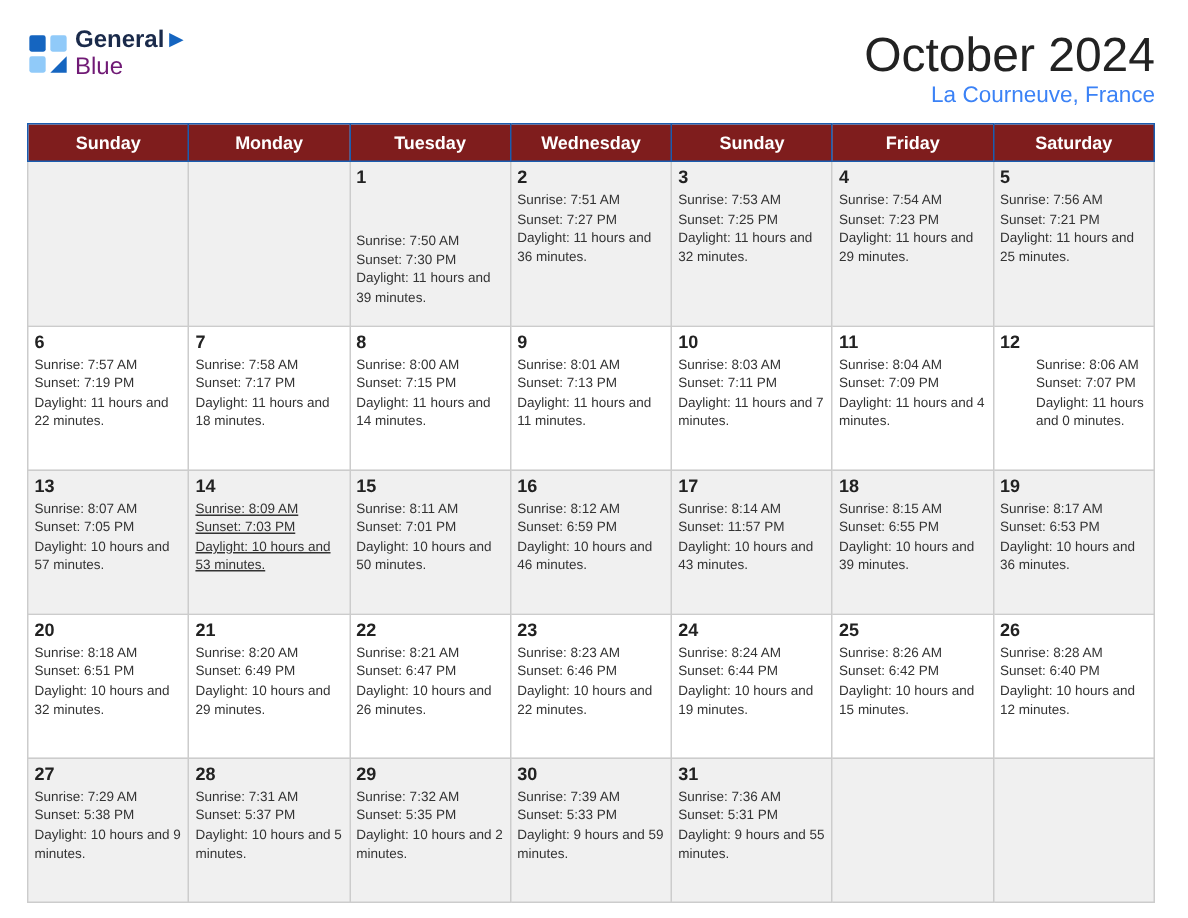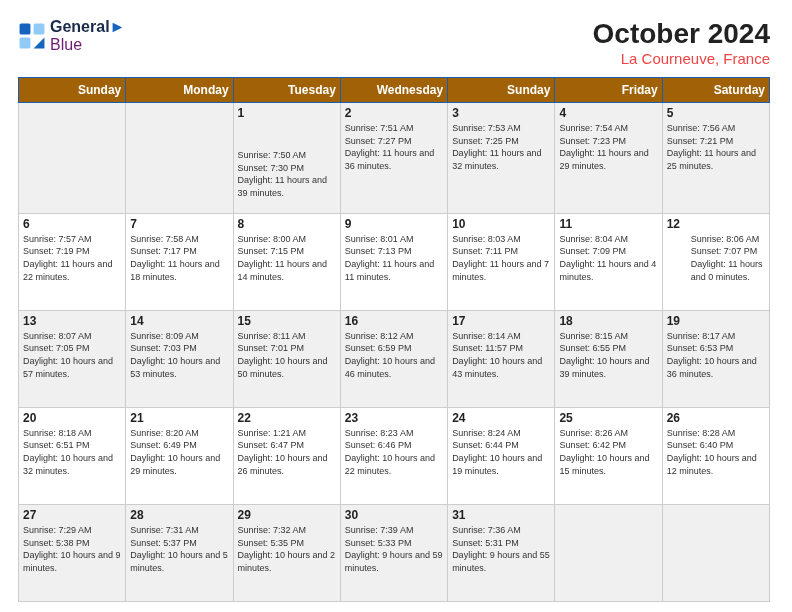--- a/index.html
+++ b/index.html
@@ -29,42 +29,42 @@
     }
     .logo-icon {
       width: 28px;
       height: 28px;
       margin-right: 4px;
     }
     .title-block {
       text-align: right;
     }
     .month-title {
-      font-size: 28px;
+      font-size: 32px;
       color: #222;
-      font-weight: bold;
+      font-weight: normal;
     }
     .subtitle {
       font-size: 15px;
-      color: #ef4444;
+      color: #3b82f6;
     }
     .calendar {
       flex: 1;
       border: 1px solid #ccc;
       border-collapse: collapse;
       width: 100%;
       table-layout: fixed;
     }
     .calendar th {
-      background: #a16207;
+      background: #7f1d1d;
       color: #fff;
       font-size: 12px;
       font-weight: bold;
       padding: 5px 4px;
-      text-align: right;
+      text-align: center;
       border: 1px solid #1a5db0;
     }
     .calendar td {
       border: 1px solid #ccc;
       vertical-align: top;
       padding: 3px 4px;
       font-size: 9.5px;
       color: #333;
       height: 88px;
     }
@@ -200,21 +200,21 @@
         </tr>
         <tr class="row-shaded">
           <td>
             <span class="day-num">13</span>
             <div class="day-info" style="white-space: pre-line;">Sunrise: 8:07 AM
 Sunset: 7:05 PM
 Daylight: 10 hours and 57 minutes.</div>
           </td>
           <td>
             <span class="day-num">14</span>
-            <div class="day-info" style="white-space: pre-line;">Sunrise: 8:09 AM
+            <div class="day-info" style="white-space: pre-line; text-decoration: underline;">Sunrise: 8:09 AM
 Sunset: 7:03 PM
 Daylight: 10 hours and 53 minutes.</div>
           </td>
           <td>
             <span class="day-num">15</span>
             <div class="day-info" style="white-space: pre-line;">Sunrise: 8:11 AM
 Sunset: 7:01 PM
 Daylight: 10 hours and 50 minutes.</div>
           </td>
           <td>
@@ -250,21 +250,21 @@
 Daylight: 10 hours and 32 minutes.</div>
           </td>
           <td>
             <span class="day-num">21</span>
             <div class="day-info" style="white-space: pre-line;">Sunrise: 8:20 AM
 Sunset: 6:49 PM
 Daylight: 10 hours and 29 minutes.</div>
           </td>
           <td>
             <span class="day-num">22</span>
-            <div class="day-info" style="white-space: pre-line;">Sunrise: 1:21 AM
+            <div class="day-info" style="white-space: pre-line;">Sunrise: 8:21 AM
 Sunset: 6:47 PM
 Daylight: 10 hours and 26 minutes.</div>
           </td>
           <td>
             <span class="day-num">23</span>
             <div class="day-info" style="white-space: pre-line;">Sunrise: 8:23 AM
 Sunset: 6:46 PM
 Daylight: 10 hours and 22 minutes.</div>
           </td>
           <td>

